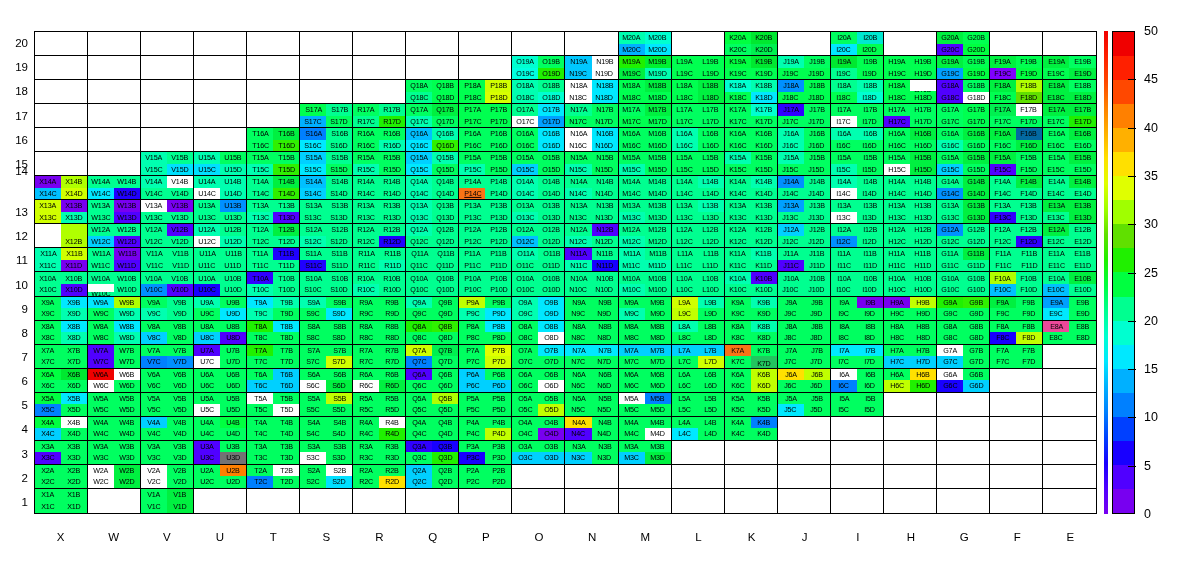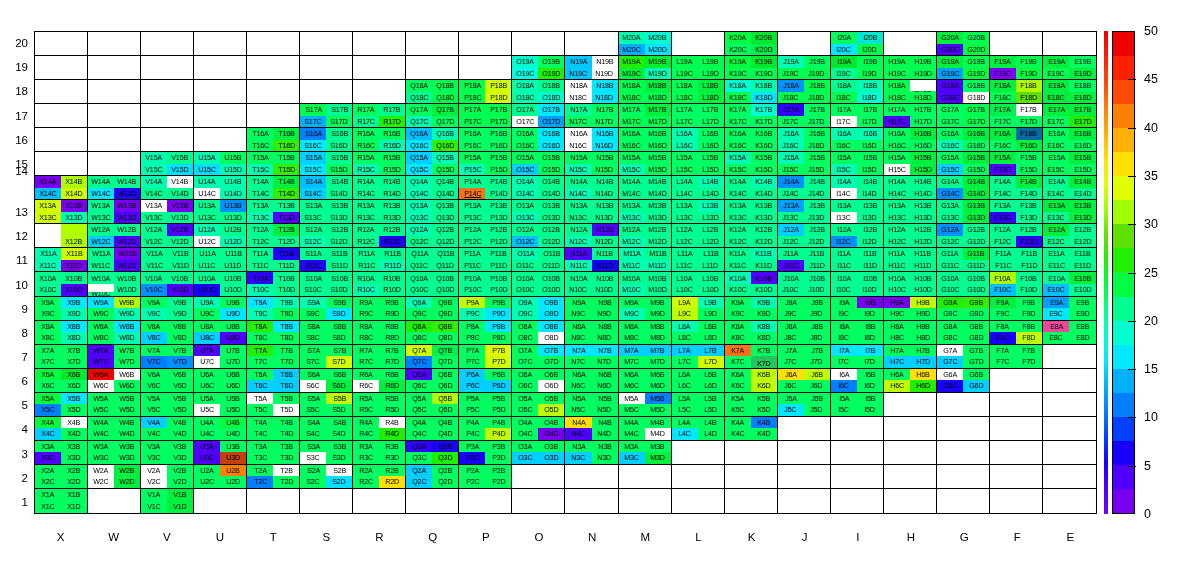--- a/index.html
+++ b/index.html
@@ -4223,21 +4223,21 @@
         <div class="gcell">
           <div class="sub" style="background: rgb(80, 0, 255);">
             <span>U3A</span>
           </div>
           <div class="sub" style="background: rgb(0, 255, 96);">
             <span>U3B</span>
           </div>
           <div class="sub" style="background: rgb(80, 0, 255);">
             <span>U3C</span>
           </div>
-          <div class="sub" style="background: #c2410c;">
+          <div class="sub" style="background: #737373;">
             <span>U3D</span>
           </div>
         </div>
         <div class="gcell">
           <div class="sub" style="background: rgb(0, 255, 96);">
             <span>T3A</span>
           </div>
           <div class="sub" style="background: rgb(0, 255, 96);">
             <span>T3B</span>
           </div>

